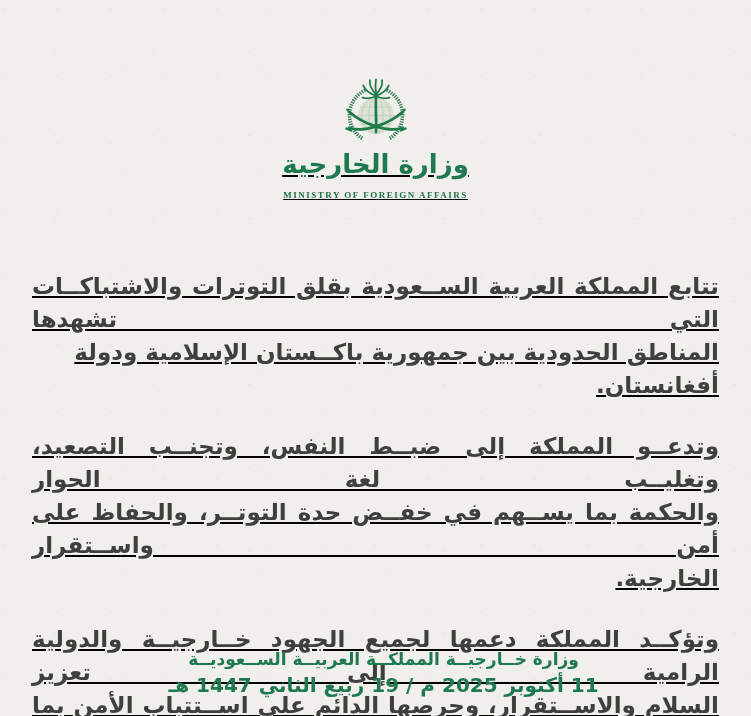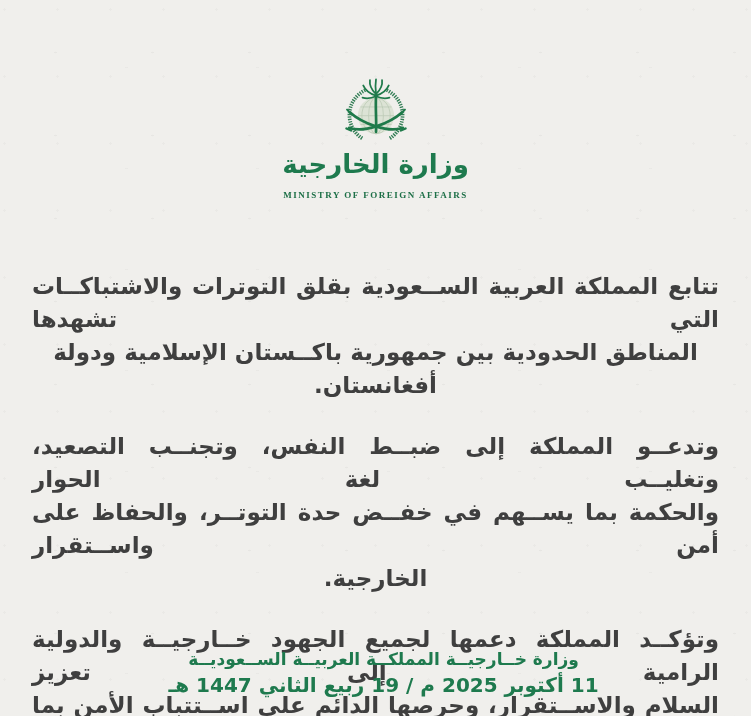--- a/index.html
+++ b/index.html
@@ -9,21 +9,21 @@
     background-color: #f0efec;
     background-image:
       radial-gradient(rgba(90,90,90,0.06) 1px, transparent 1.2px),
       radial-gradient(rgba(120,120,120,0.05) 1px, transparent 1.2px),
       radial-gradient(rgba(60,60,60,0.04) 1px, transparent 1.2px);
     background-size: 97px 83px, 53px 67px, 131px 101px;
     background-position: 7px 11px, 31px 43px, 61px 17px;
     font-family: "DejaVu Sans", sans-serif;
     overflow: hidden;
   }
-  .page { width: 751px; height: 544px; position: relative; }
+  .page { width: 751px; height: 544px; position: relative; text-decoration: underline; }
 
   
   .logo-block { padding-top: 74px; text-align: center; }
   .emblem-svg { display: block; margin: 0 auto; width: 94px; height: 74px; }
   .calligraphy {
     direction: rtl;
     color: #1e7a4e;
     font-size: 26px;
     font-weight: bold;
     line-height: 32px;
@@ -41,21 +41,21 @@
   
   .statement {
     margin: 70px 32px 0 32px;
     direction: rtl;
     color: #3f3f3f;
     font-weight: bold;
     font-size: 23px;
     line-height: 33px;
   }
   .para { margin: 0 0 28px 0; }
-  .line { text-align: center; white-space: normal; }
+  .line { text-align: right; white-space: normal; }
   .line.fill { text-align: justify; text-align-last: justify; }
 
   
   .footer {
     position: absolute;
     left: 16px; right: 0;
     top: 646px;
     text-align: center;
     direction: rtl;
     color: #1e7a4e;

